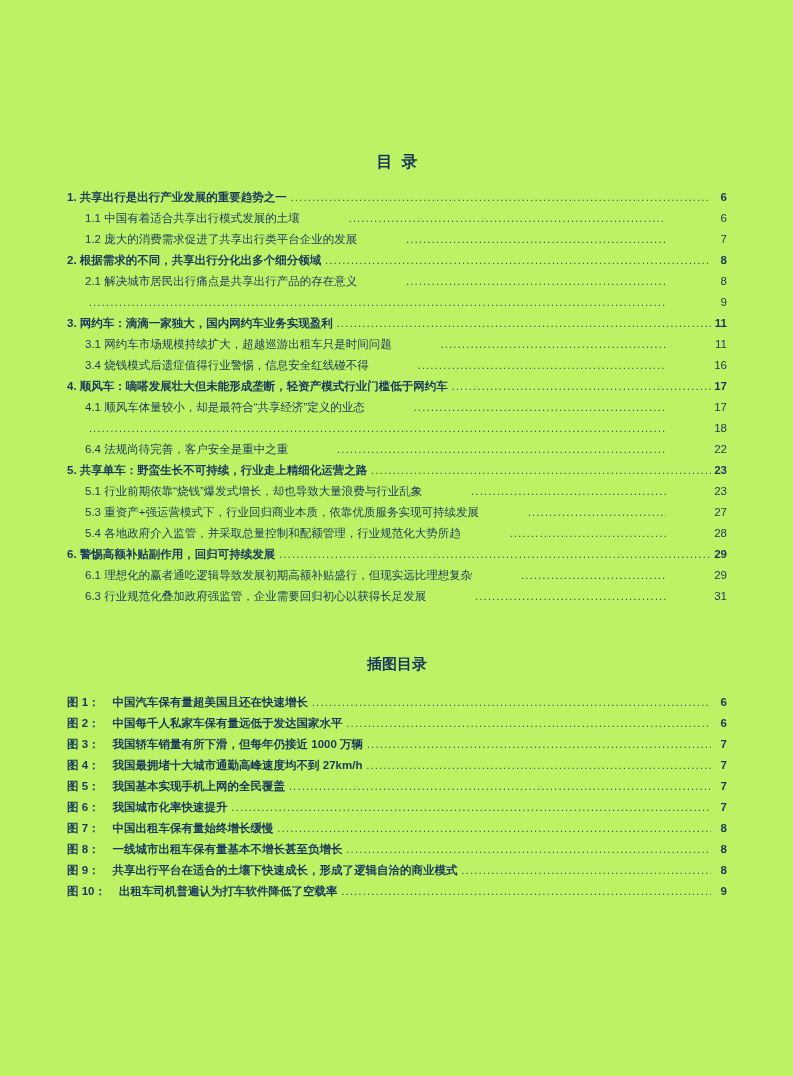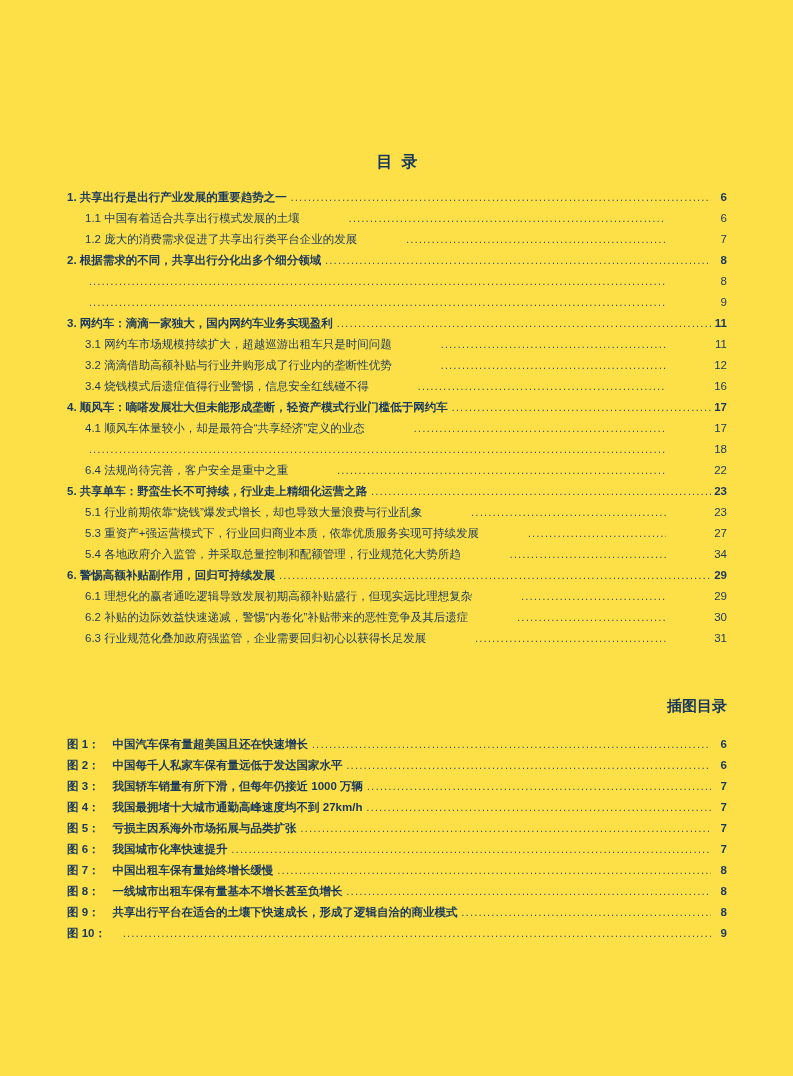--- a/index.html
+++ b/index.html
@@ -4,21 +4,21 @@
 <style>
   * { margin: 0; padding: 0; box-sizing: border-box; }
   html, body { background: #ffffff; }
   body { font-family: "Liberation Sans", "DejaVu Sans", sans-serif; }
 
   .page {
     position: relative;
     width: 793px;
     height: 1076px;
     margin: 0 auto;
-    background: #fde047;
+    background: #bef264;
     padding: 152px 66px 0 67px;
     overflow: hidden;
     color: #17375E;
   }
 
   .toc-title {
     font-size: 16px;
     font-weight: 700;
     color: #17375E;
     text-align: center;
@@ -60,21 +60,21 @@
     text-align: right;
     min-width: 13px;
     font-weight: 400;
   }
   .toc-row.level-1 .row-page, .fig-row .row-page { font-weight: 700; }
 
   .figures-title {
     font-size: 15px;
     font-weight: 700;
     color: #17375E;
-    text-align: right;
+    text-align: center;
     margin: 48px 0 18px 0;
   }
 
   .fig-row {
     display: flex;
     align-items: flex-end;
     font-size: 11.5px;
     font-weight: 700;
     line-height: 21px;
     color: #17375E;
@@ -104,43 +104,39 @@
         <span class="row-label">1.2 庞大的消费需求促进了共享出行类平台企业的发展</span>
         <span class="leader"></span>
         <span class="row-page">7</span>
       </div>
       <div class="toc-row level-1">
         <span class="row-label">2. 根据需求的不同，共享出行分化出多个细分领域</span>
         <span class="leader"></span>
         <span class="row-page">8</span>
       </div>
       <div class="toc-row level-2">
+        <span class="row-label">2.1 解决城市居民出行痛点是共享出行产品的存在意义</span>
         <span class="leader"></span>
         <span class="row-page">8</span>
       </div>
       <div class="toc-row level-2">
         <span class="leader"></span>
         <span class="row-page">9</span>
       </div>
       <div class="toc-row level-1">
         <span class="row-label">3. 网约车：滴滴一家独大，国内网约车业务实现盈利</span>
         <span class="leader"></span>
         <span class="row-page">11</span>
       </div>
       <div class="toc-row level-2">
         <span class="row-label">3.1 网约车市场规模持续扩大，超越巡游出租车只是时间问题</span>
         <span class="leader"></span>
         <span class="row-page">11</span>
       </div>
       <div class="toc-row level-2">
-        <span class="row-label">3.2 滴滴借助高额补贴与行业并购形成了行业内的垄断性优势</span>
-        <span class="leader"></span>
-        <span class="row-page">12</span>
-      </div>
-      <div class="toc-row level-2">
         <span class="row-label">3.4 烧钱模式后遗症值得行业警惕，信息安全红线碰不得</span>
         <span class="leader"></span>
         <span class="row-page">16</span>
       </div>
       <div class="toc-row level-1">
         <span class="row-label">4. 顺风车：嘀嗒发展壮大但未能形成垄断，轻资产模式行业门槛低于网约车</span>
         <span class="leader"></span>
         <span class="row-page">17</span>
       </div>
       <div class="toc-row level-2">
@@ -168,36 +164,31 @@
         <span class="row-page">23</span>
       </div>
       <div class="toc-row level-2">
         <span class="row-label">5.3 重资产+强运营模式下，行业回归商业本质，依靠优质服务实现可持续发展</span>
         <span class="leader"></span>
         <span class="row-page">27</span>
       </div>
       <div class="toc-row level-2">
         <span class="row-label">5.4 各地政府介入监管，并采取总量控制和配额管理，行业规范化大势所趋</span>
         <span class="leader"></span>
-        <span class="row-page">34</span>
+        <span class="row-page">28</span>
       </div>
       <div class="toc-row level-1">
         <span class="row-label">6. 警惕高额补贴副作用，回归可持续发展</span>
         <span class="leader"></span>
         <span class="row-page">29</span>
       </div>
       <div class="toc-row level-2">
         <span class="row-label">6.1 理想化的赢者通吃逻辑导致发展初期高额补贴盛行，但现实远比理想复杂</span>
         <span class="leader"></span>
         <span class="row-page">29</span>
-      </div>
-      <div class="toc-row level-2">
-        <span class="row-label">6.2 补贴的边际效益快速递减，警惕“内卷化”补贴带来的恶性竞争及其后遗症</span>
-        <span class="leader"></span>
-        <span class="row-page">30</span>
       </div>
       <div class="toc-row level-2">
         <span class="row-label">6.3 行业规范化叠加政府强监管，企业需要回归初心以获得长足发展</span>
         <span class="leader"></span>
         <span class="row-page">31</span>
       </div>
     </div>
 
   <h2 class="figures-title">插图目录</h2>
 
@@ -221,21 +212,21 @@
         <span class="row-page">7</span>
       </div>
       <div class="fig-row">
         <span class="fig-num">图 4：</span>
         <span class="row-label">我国最拥堵十大城市通勤高峰速度均不到 27km/h</span>
         <span class="leader"></span>
         <span class="row-page">7</span>
       </div>
       <div class="fig-row">
         <span class="fig-num">图 5：</span>
-        <span class="row-label">亏损主因系海外市场拓展与品类扩张</span>
+        <span class="row-label">我国基本实现手机上网的全民覆盖</span>
         <span class="leader"></span>
         <span class="row-page">7</span>
       </div>
       <div class="fig-row">
         <span class="fig-num">图 6：</span>
         <span class="row-label">我国城市化率快速提升</span>
         <span class="leader"></span>
         <span class="row-page">7</span>
       </div>
       <div class="fig-row">
@@ -251,18 +242,19 @@
         <span class="row-page">8</span>
       </div>
       <div class="fig-row">
         <span class="fig-num">图 9：</span>
         <span class="row-label">共享出行平台在适合的土壤下快速成长，形成了逻辑自洽的商业模式</span>
         <span class="leader"></span>
         <span class="row-page">8</span>
       </div>
       <div class="fig-row">
         <span class="fig-num">图 10：</span>
+        <span class="row-label">出租车司机普遍认为打车软件降低了空载率</span>
         <span class="leader"></span>
         <span class="row-page">9</span>
       </div>
     </div>
 
 </div>
 
 </body></html>

